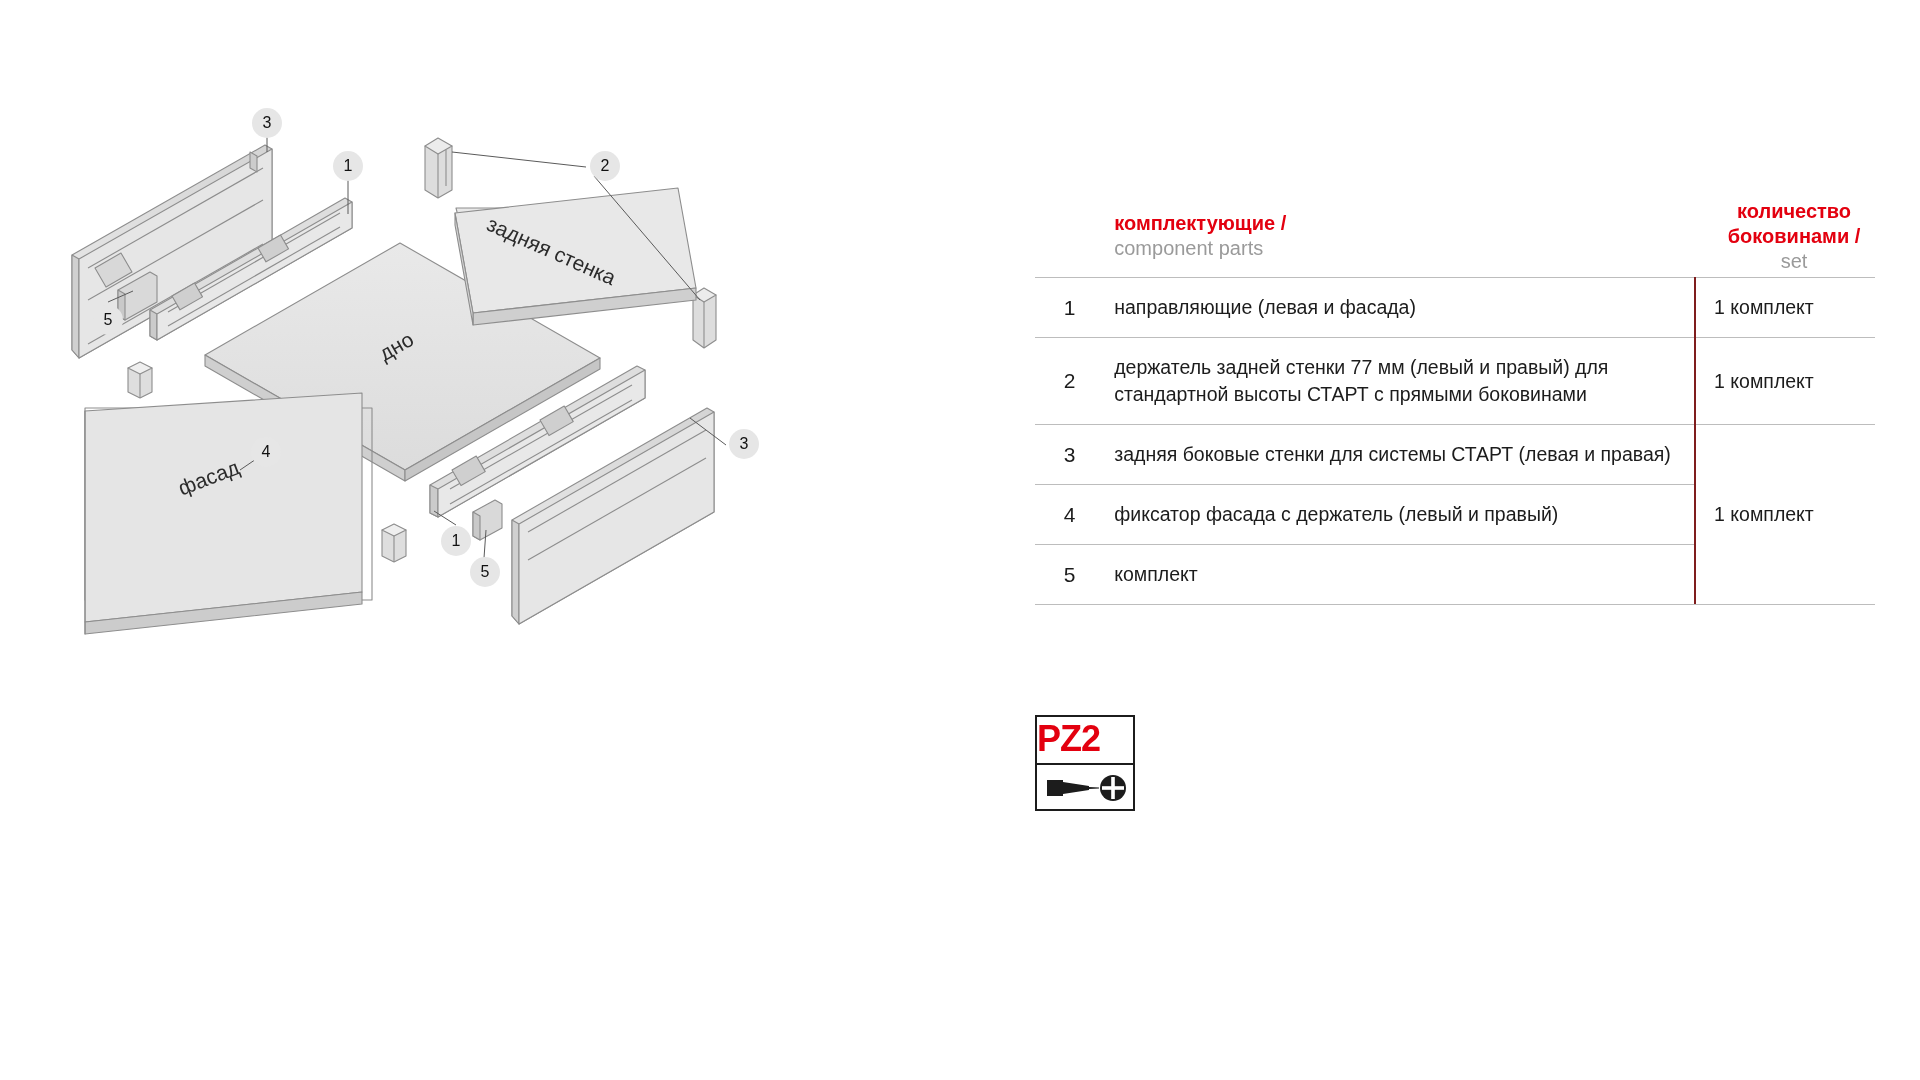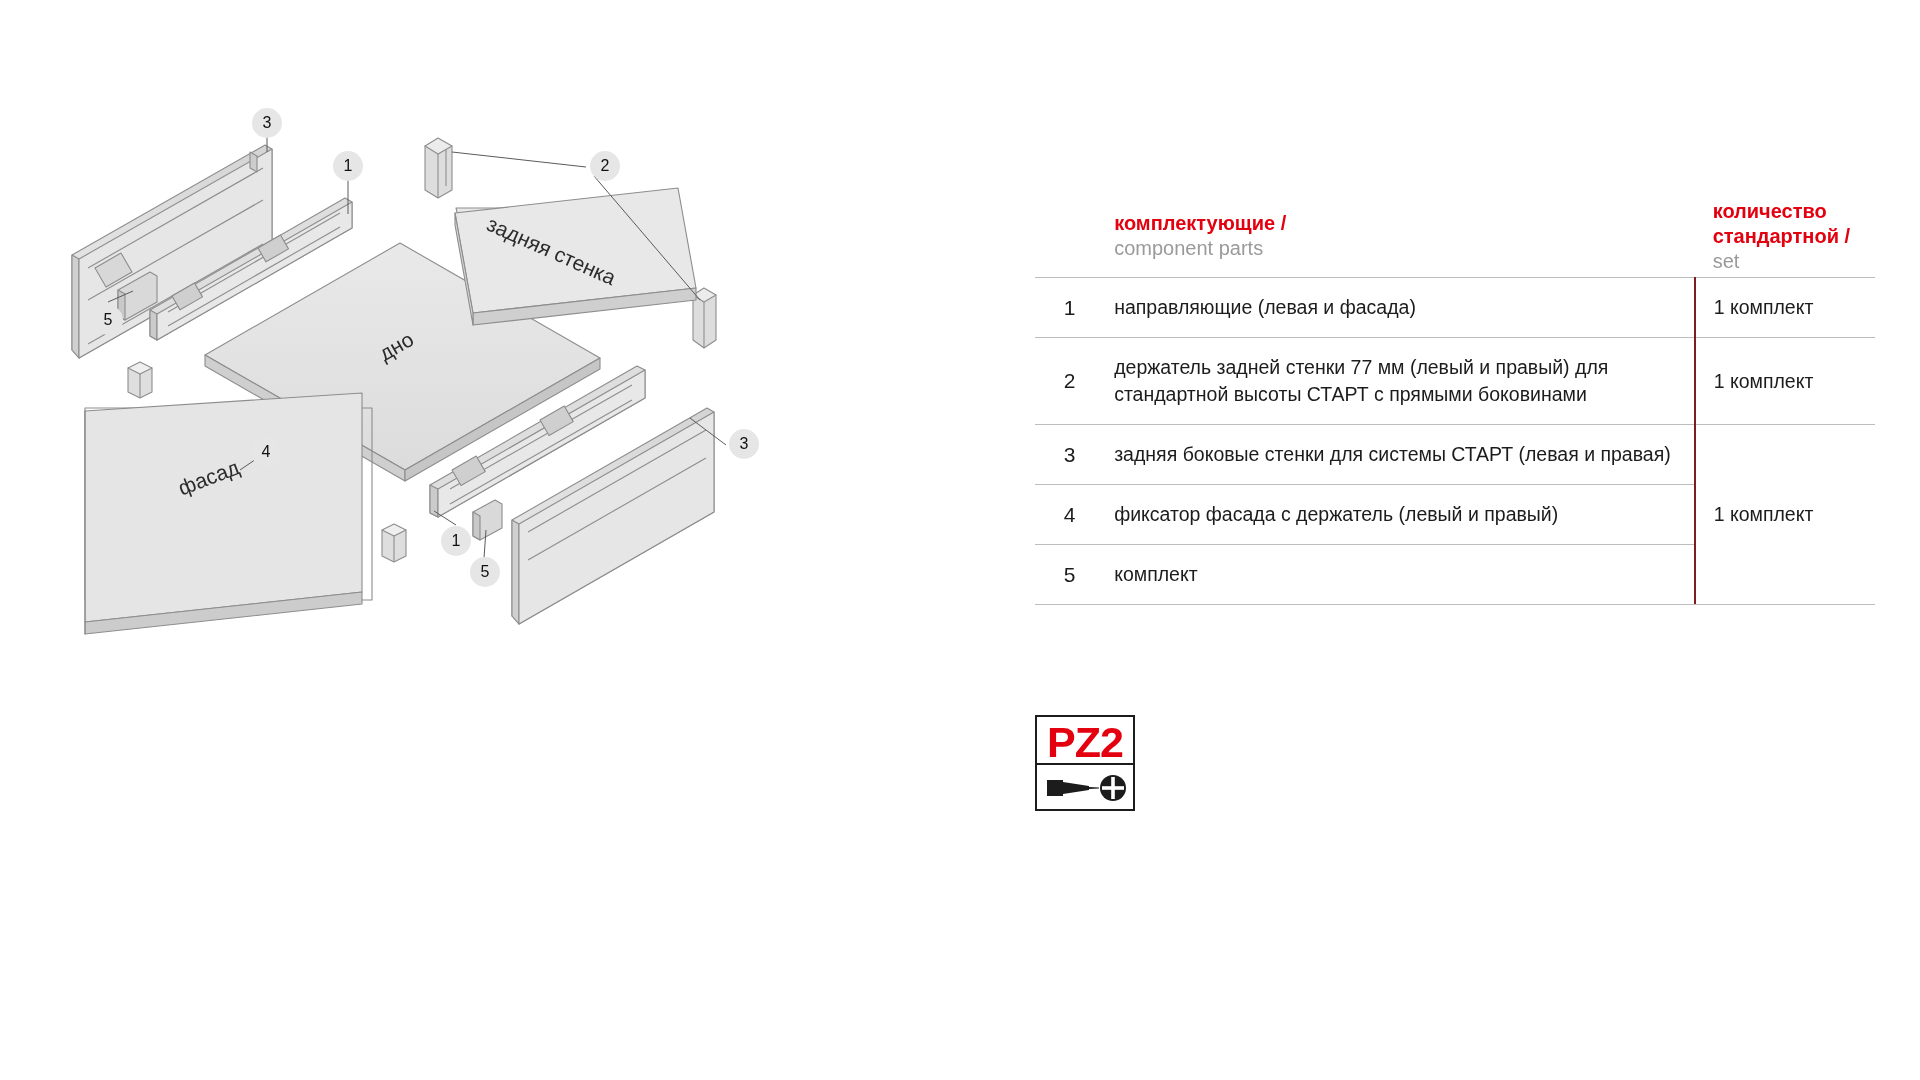--- a/index.html
+++ b/index.html
@@ -119,23 +119,23 @@
     left: 1035px;
     top: 715px;
     width: 100px;
     height: 96px;
     border: 2px solid #1c1c1c;
     box-sizing: border-box;
     background: #fff;
   }
   #pz2-badge .pz2-text {
     position: absolute;
-    left: 10px;
+    left: 0;
     top: 1px;
-    font-size: 43px;
+    font-size: 36px;
     font-weight: bold;
     color: #e3000f;
     letter-spacing: -1px;
     font-family: "Liberation Sans", sans-serif;
   }
   #pz2-badge .pz2-divider {
     position: absolute;
     left: 0;
     top: 46px;
     width: 100%;
@@ -295,23 +295,23 @@
 
 <div id="parts-table-wrap">
   <table class="parts">
     <thead>
       <tr>
         <th class="hdr-cell col-num"></th>
         <th class="hdr-cell col-desc">
           <div class="hdr-ru">комплектующие /</div>
           <div class="hdr-en">component parts</div>
         </th>
-        <th class="hdr-cell col-qty" style="border-left:none;">
+        <th class="hdr-cell col-qty" style="border-left:none;text-align:center;">
           <div class="hdr-ru">количество</div>
-          <div class="hdr-ru">стандартной /</div>
+          <div class="hdr-ru">боковинами /</div>
           <div class="hdr-en">set</div>
         </th>
       </tr>
     </thead>
     <tbody>
       <tr class="row-line">
         <td class="col-num">1</td>
         <td class="col-desc">направляющие (левая и фасада)</td>
         <td class="col-qty" rowspan="1">1 комплект</td>
       </tr>

